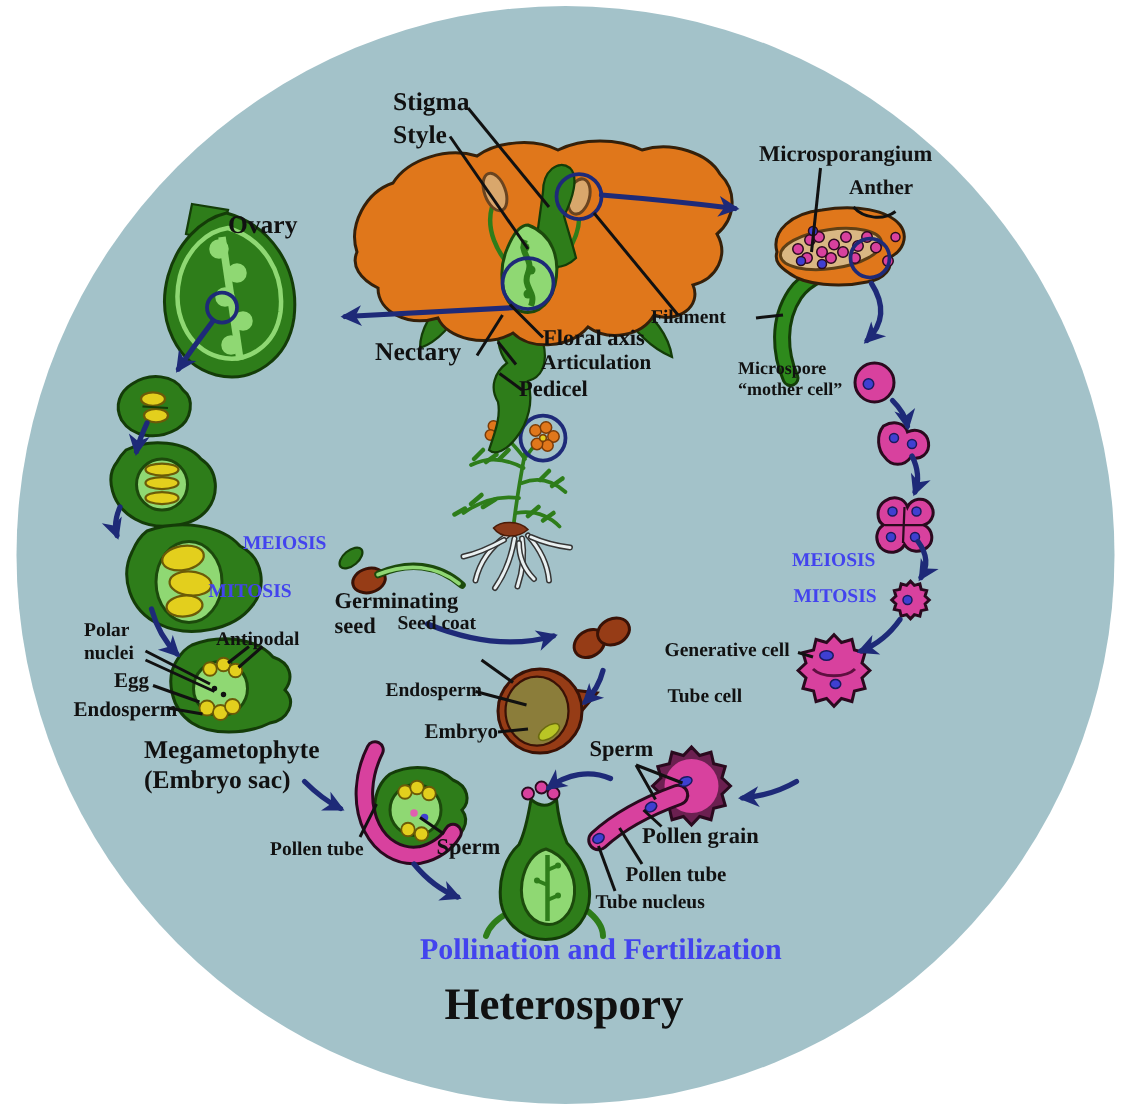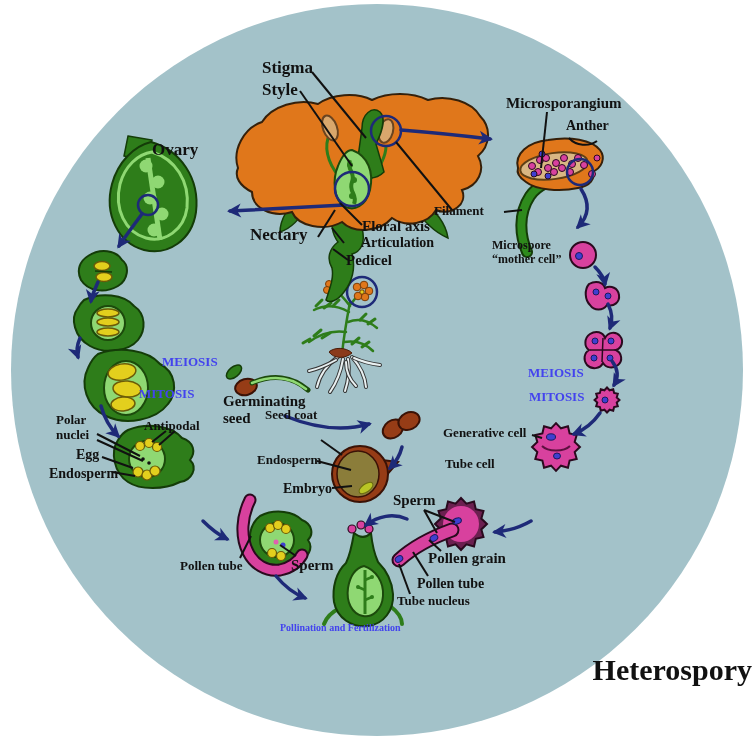--- a/index.html
+++ b/index.html
@@ -7,21 +7,21 @@
          font-family:Liberation Serif, serif;}
   #art{position:absolute;left:0;top:0;}
   .lbl{position:absolute;font-weight:bold;color:#111;white-space:nowrap;line-height:1.15;}
   .blue{color:#4343ee;}
   .arw{stroke:#1e2a78;stroke-width:3.5;fill:none;stroke-linecap:round;}
   .ptr{stroke:#111;stroke-width:2;fill:none;}
   .stem{stroke:#2e7d1a;stroke-width:2.5;fill:none;stroke-linecap:round;}
   .leaf{stroke:#2e7d1a;stroke-width:3;fill:none;stroke-linecap:round;}
   .rootA{stroke:#353535;stroke-width:4;fill:none;stroke-linecap:round;}
   .rootB{stroke:#e9f0f1;stroke-width:2;fill:none;stroke-linecap:round;}
-  #title{position:absolute;left:0;width:752px;text-align:right;font-weight:bold;color:#111;}
+  #title{position:absolute;left:0;width:752px;text-align:center;font-weight:bold;color:#111;}
 </style>
 </head>
 <body>
 
 <div id="stage">
 
 <svg id="art" width="752" height="739" viewBox="0 0 752 739">
   <defs>
     <marker id="ah" markerUnits="userSpaceOnUse" markerWidth="18" markerHeight="18" refX="13" refY="9" orient="auto">
       <path d="M2,2 L16,9 L2,16 L6,9 Z" fill="#1e2a78"></path>
@@ -329,20 +329,22 @@
 <div class="lbl blue" style="left:162px;top:355px;font-size:13px">MEIOSIS</div>
 <div class="lbl blue" style="left:139px;top:387px;font-size:13px">MITOSIS</div>
 <div class="lbl" style="left:56px;top:413px;font-size:13px">
   <div>Polar</div>
   <div>nuclei</div>
 </div>
 <div class="lbl" style="left:144px;top:419px;font-size:13px">Antipodal</div>
 <div class="lbl" style="left:76px;top:447px;font-size:14px">Egg</div>
 <div class="lbl" style="left:49px;top:466px;font-size:14px">Endosperm</div>
 <div class="lbl" style="left:96px;top:490px;font-size:17px">
+  <div>Megametophyte</div>
+  <div>(Embryo sac)</div>
 </div>
 <div class="lbl" style="left:180px;top:559px;font-size:13px">Pollen tube</div>
 <div class="lbl" style="left:291px;top:557px;font-size:15px">Sperm</div>
 
 <div class="lbl" style="left:223px;top:393px;font-size:15px">
   <div>Germinating</div>
   <div>seed</div>
 </div>
 <div class="lbl" style="left:265px;top:408px;font-size:13px">Seed coat</div>
 <div class="lbl" style="left:257px;top:453px;font-size:13px">Endosperm</div>
@@ -354,16 +356,16 @@
 </div>
 <div class="lbl blue" style="left:528px;top:366px;font-size:13px">MEIOSIS</div>
 <div class="lbl blue" style="left:529px;top:390px;font-size:13px">MITOSIS</div>
 <div class="lbl" style="left:443px;top:426px;font-size:13px">Generative cell</div>
 <div class="lbl" style="left:445px;top:457px;font-size:13px">Tube cell</div>
 <div class="lbl" style="left:393px;top:492px;font-size:15px">Sperm</div>
 <div class="lbl" style="left:428px;top:550px;font-size:15px">Pollen grain</div>
 <div class="lbl" style="left:417px;top:576px;font-size:14px">Pollen tube</div>
 <div class="lbl" style="left:397px;top:594px;font-size:13px">Tube nucleus</div>
 
-<div class="lbl blue" style="left:280px;top:622px;font-size:10px">Pollination and Fertilization</div>
+<div class="lbl blue" style="left:280px;top:622px;font-size:20px">Pollination and Fertilization</div>
 <div id="title" style="top:653px;font-size:30px">Heterospory</div>
 
 </div>
 
 </body></html>

